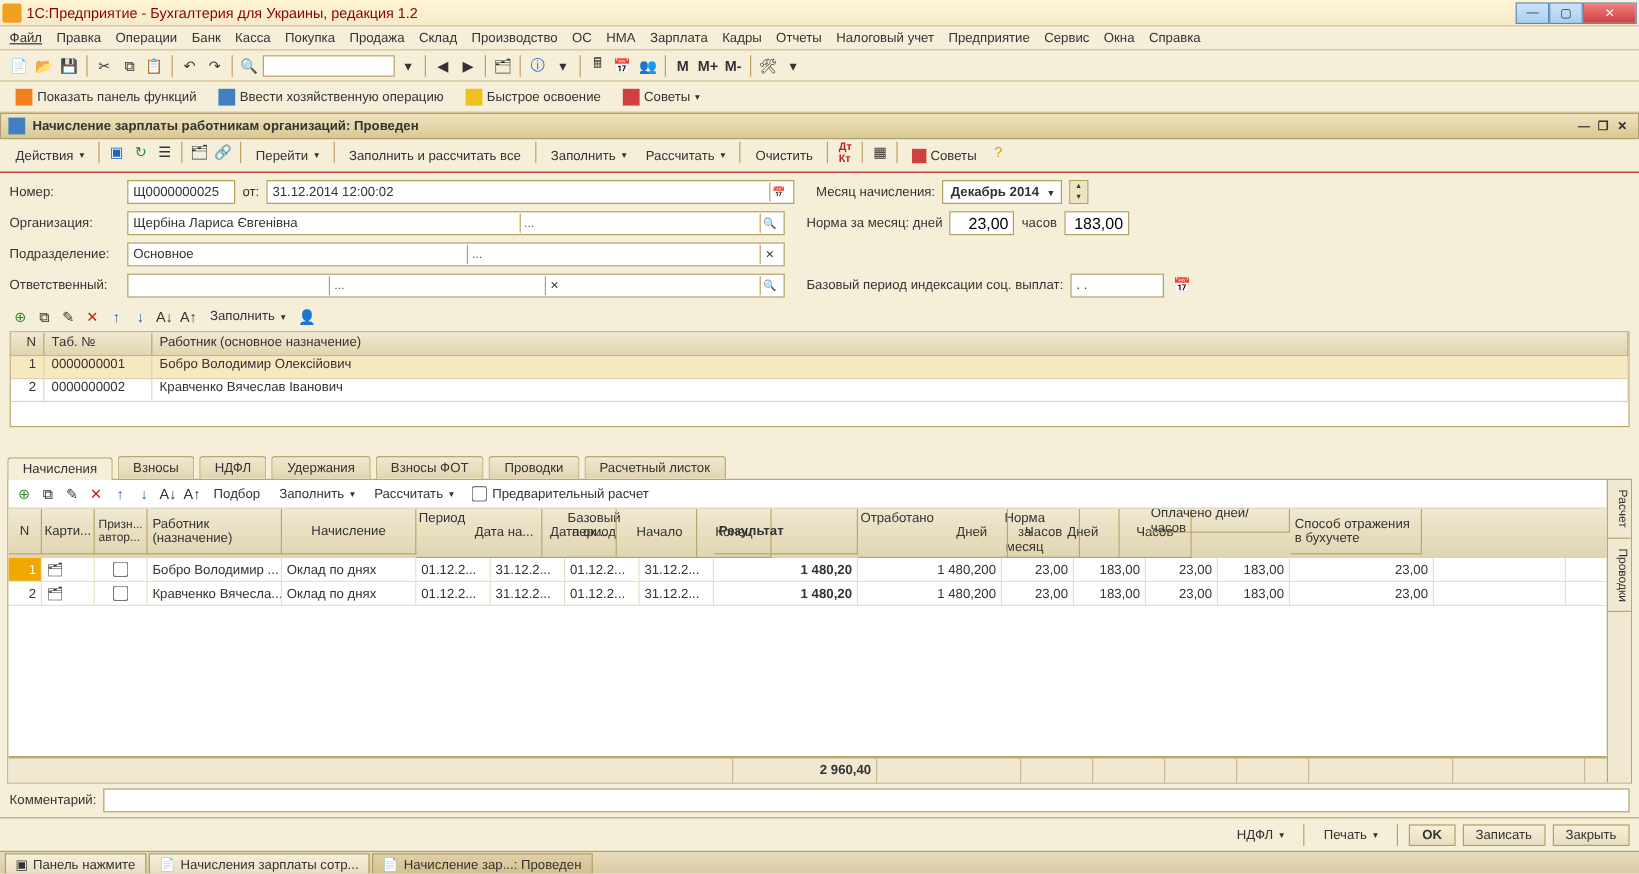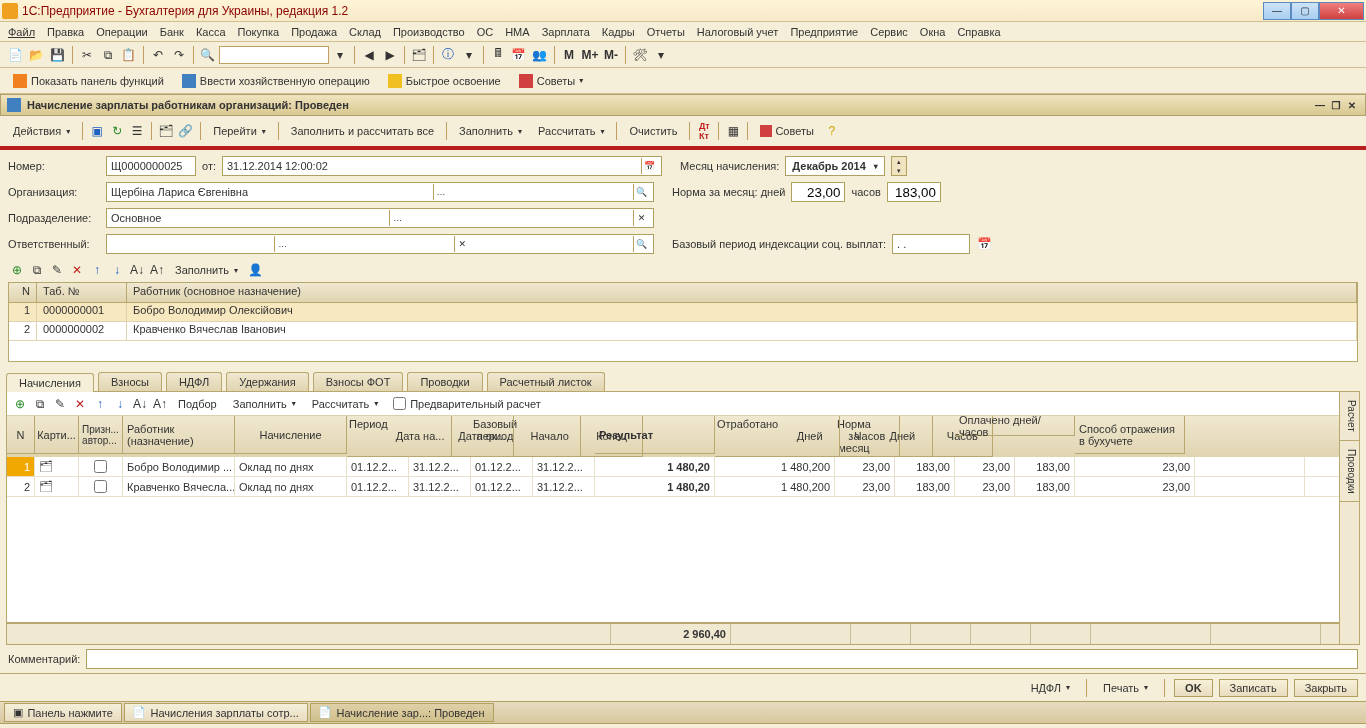--- a/index.html
+++ b/index.html
@@ -16,21 +16,21 @@
 .toolbar { height: 26px; display: flex; align-items: center; padding: 2px 6px; border-bottom: 1px solid #d0c090; gap: 1px; }
 .tbtn { width: 20px; height: 20px; display: inline-flex; align-items: center; justify-content: center; border: 1px solid transparent; font-size: 12px; }
 .sep { width: 1px; height: 18px; background: #c0a060; margin: 0 3px; }
 .toolbar .txtinp { width: 110px; height: 18px; border: 1px solid #c0a060; background: #fff; }
 .bigtoolbar { height: 26px; display: flex; align-items: center; padding: 2px 6px; border-bottom: 1px solid #d0c090; gap: 4px; }
 .bigbtn { height: 22px; padding: 0 6px; display: flex; align-items: center; gap: 4px; border: 1px solid transparent; }
 .bigbtn .ic { width: 14px; height: 14px; display: inline-block; }
 .docheader { height: 22px; background: linear-gradient(#f0e4c0,#d8c890); border: 1px solid #b0a070; display: flex; align-items: center; padding: 2px 6px; font-weight: bold; }
 .docheader .close-mini { margin-left: auto; display: flex; gap: 2px; }
 .docheader .close-mini span { width: 14px; height: 14px; display: inline-flex; align-items: center; justify-content: center; font-size: 10px; }
-.doctoolbar { height: 28px; display: flex; align-items: center; padding: 15px 6px; gap: 2px; border-bottom: 4px solid #b91c1c; }
+.doctoolbar { height: 28px; display: flex; padding: 2px 6px; gap: 2px; border-bottom: 1px solid #b91c1c; }
 .doctb { padding: 2px 6px; border: 1px solid transparent; display: flex; align-items: center; gap: 3px; font-size: 11px; }
 .doctb.dd::after { content: "▾"; font-size: 8px; margin-left: 2px; }
 .form-area { padding: 4px 8px; }
 .form-row { display: flex; align-items: center; height: 24px; gap: 6px; margin-bottom: 2px; }
 .lbl { min-width: 92px; }
 .inp { height: 20px; border: 1px solid #b0a060; background: #fff; padding: 1px 4px; display: flex; align-items: center; }
 .inp .btn-mini { width: 16px; height: 16px; border-left: 1px solid #c0a060; margin-left: auto; display: flex; align-items: center; justify-content: center; font-size: 9px; }
 .month-sel { border: 1px solid #b0a060; background: #fff; padding: 1px 6px; font-weight: bold; display: flex; align-items: center; height: 20px; }
 .spinner { display: flex; flex-direction: column; border: 1px solid #b0a060; }
 .spinner div { width: 14px; height: 9px; font-size: 7px; text-align: center; line-height: 9px; background: #f0e4c0; }
@@ -39,21 +39,21 @@
 .icobtn { width: 18px; height: 18px; display: inline-flex; align-items: center; justify-content: center; font-size: 12px; }
 .emptable { border: 1px solid #b8a870; background: #fff; }
 .emptable .hdr { display: flex; background: linear-gradient(#f0e8d0,#e0d4b0); border-bottom: 1px solid #b8a870; height: 20px; }
 .emptable .hdr div { border-right: 1px solid #b8a870; padding: 2px 6px; }
 .emptable .row { display: flex; height: 19px; border-bottom: 1px solid #e0d4b0; }
 .emptable .row div { border-right: 1px solid #e0d4b0; padding: 1px 6px; }
 .emptable .row.sel { background: #f8e8c0; }
 .c-n { width: 28px; text-align: right; }
 .c-tab { width: 90px; }
 .c-name { flex: 1; }
-.tabs { display: flex; gap: 4px; margin: 6px 0 0 6px; }
+.tabs { display: flex; gap: 4px; margin: 20px 0 0 6px; }
 .tab { padding: 3px 12px; border: 1px solid #b8a870; border-bottom: none; background: linear-gradient(#f0e8d0,#e0d4b0); border-radius: 3px 3px 0 0; }
 .tab.active { background: #f5efd9; position: relative; top: 1px; }
 .gridwrap { border: 1px solid #b8a870; background: #fff; margin: 0 6px; display: flex; }
 .gridmain { flex: 1; display: flex; flex-direction: column; }
 .gridtoolbar { display: flex; align-items: center; height: 24px; padding: 2px 4px; gap: 2px; border-bottom: 1px solid #d8d0b0; }
 .gridtoolbar .chk { display: flex; align-items: center; gap: 4px; margin-left: 6px; }
 .gridtoolbar .chk input { width: 13px; height: 13px; }
 .grid { overflow: auto; flex: 1; }
 .ghdr { display: flex; background: linear-gradient(#f0e8d0,#e0d4b0); }
 .ghdr .col { border-right: 1px solid #b8a870; border-bottom: 1px solid #b8a870; padding: 2px 4px; display: flex; align-items: center; justify-content: center; position: relative; }

